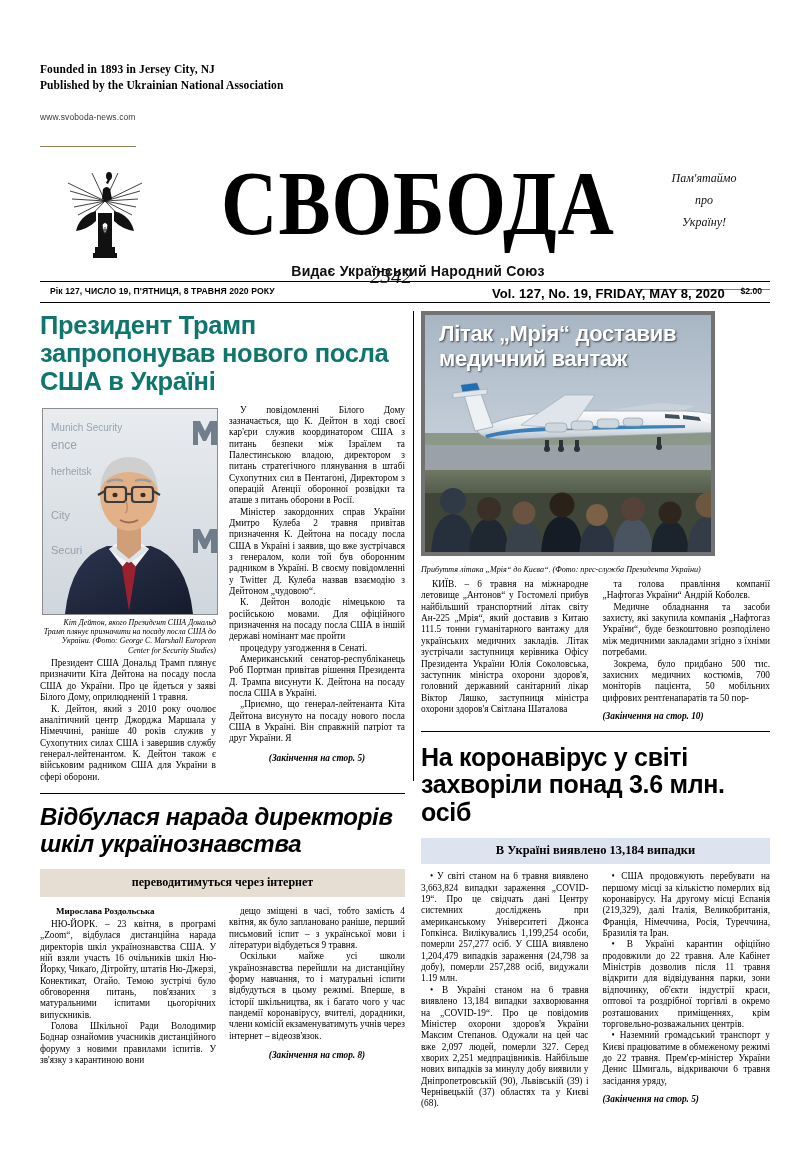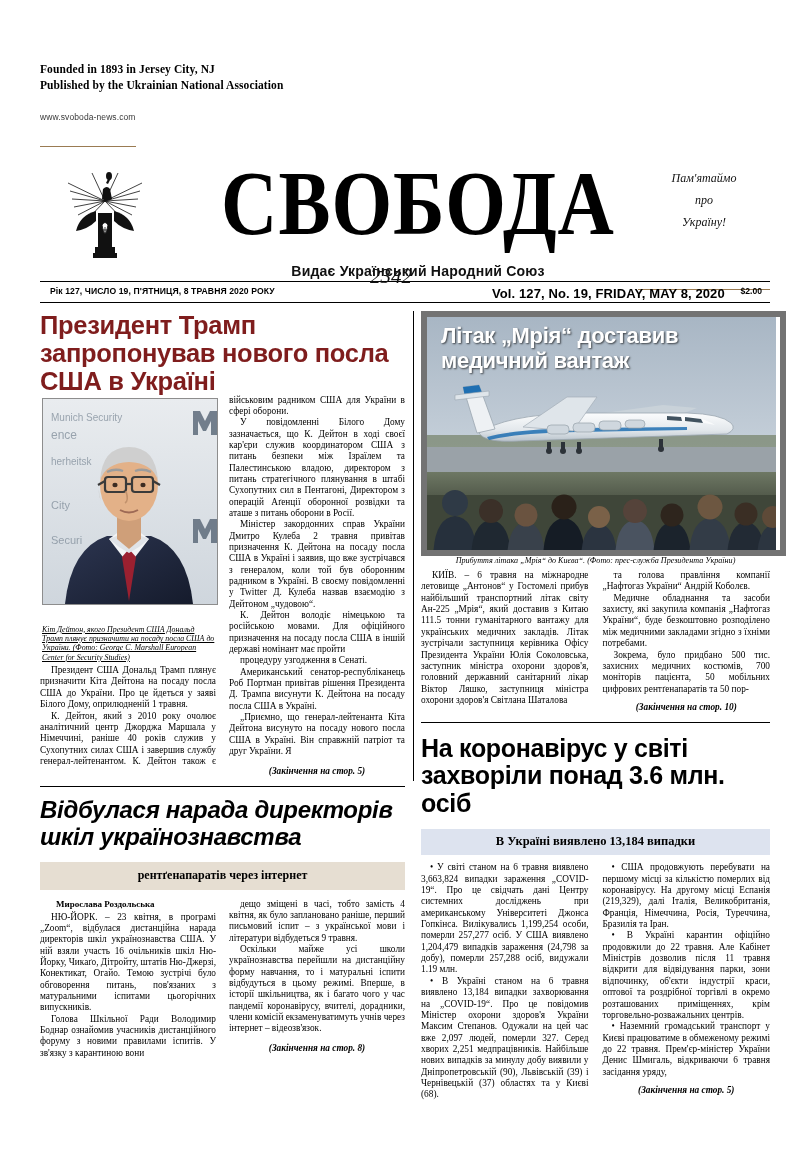--- a/index.html
+++ b/index.html
@@ -43,21 +43,21 @@
 
   
   .content{position:relative;margin-top:8px;}
   .colL{position:absolute;left:0;top:0;width:365px;}
   .colR{position:absolute;left:381px;top:0;width:349px;}
   .vrule{position:absolute;left:373px;top:0;width:0;height:470px;border-left:1px solid #000;}
 
   
   .hl-main{
     font-family:"Liberation Sans",sans-serif;font-weight:bold;font-size:25.5px;line-height:28px;
-    letter-spacing:-.3px;color:#7f1d1d;margin:0 0 0 0;
+    letter-spacing:-.3px;color:#0f766e;margin:0 0 10px 0;
   }
   .hl-italic{
     font-family:"Liberation Sans",sans-serif;font-weight:bold;font-style:italic;font-size:24px;line-height:27px;
     letter-spacing:-.3px;color:#000;margin:0 0 12px 0;
   }
   .hl-cov{
     font-family:"Liberation Sans",sans-serif;font-weight:bold;font-size:25px;line-height:27.5px;
     letter-spacing:-.3px;color:#000;margin:12px 0 12px 0;
   }
 
@@ -71,40 +71,40 @@
   p.bullet{
     margin:0;font-family:"Liberation Serif",serif;font-size:9.3px;line-height:11.35px;
     text-align:justify;text-indent:9px;
   }
   .jump{
     margin:8px 0 0 0;font-family:"Liberation Serif",serif;font-weight:bold;font-style:italic;
     font-size:9.3px;text-align:center;text-indent:0;
   }
   .jump-r{
     margin:7px 0 0 0;font-family:"Liberation Serif",serif;font-weight:bold;font-style:italic;
-    font-size:9.3px;text-align:center;text-indent:0;
+    font-size:9.3px;text-align:left;text-indent:0;
   }
   .byline{
     margin:0 0 3px 16px;font-family:"Liberation Serif",serif;font-weight:bold;font-size:9px;text-indent:0;
   }
 
   
   .photoL{float:right;width:174px;margin:3px 0 3px 9px;}
   .photo-frame{width:174px;height:205px;border:1px solid #8d8d8d;position:relative;overflow:hidden;background:#86efac;}
   .cap{
-    margin:20px 0 0 0;font-family:"Liberation Serif",serif;font-style:italic;font-size:7.9px;line-height:9.4px;
-    text-align:left;text-indent:0;text-decoration:underline;
+    margin:3px 0 0 0;font-family:"Liberation Serif",serif;font-style:italic;font-size:7.9px;line-height:9.4px;
+    text-align:right;text-indent:0;
   }
   .cap-c{
-    margin:0 0 5px 0;font-family:"Liberation Serif",serif;font-style:italic;font-size:8.1px;line-height:9.6px;
-    text-align:center;text-indent:0;
-  }
-
-  
-  .airphoto{position:relative;width:365px;height:245px;overflow:hidden;border:6px solid #737373;box-sizing:border-box;}
+    margin:9px 0 5px 0;font-family:"Liberation Serif",serif;font-style:italic;font-size:8.1px;line-height:9.6px;
+    text-align:left;text-indent:0;
+  }
+
+  
+  .airphoto{position:relative;width:294px;height:245px;overflow:hidden;border:4px solid #737373;box-sizing:border-box;}
   .air-hl{
     position:absolute;left:14px;top:6px;z-index:6;
     font-family:"Liberation Sans",sans-serif;font-weight:bold;font-size:22px;line-height:25px;
     color:#fff;letter-spacing:-.3px;text-shadow:1px 1px 2px rgba(0,0,0,.65);
   }
 
   
   .banner-blue{
     background:#dde3ef;text-align:center;padding:5px 0 6px 0;margin:0 0 7px 0;
     font-family:"Liberation Serif",serif;font-weight:bold;font-size:12.5px;
@@ -272,21 +272,21 @@
         <p class="bt">Американський сенатор-республіканець Роб Портман привітав рішення Президента Д. Трампа висунути К. Дейтона на посаду посла США в Україні.</p>
         <p class="bt">„Приємно, що генерал-лейтенанта Кіта Дейтона висунуто на посаду нового посла США в Україні. Він справжній патріот та друг України. Я</p>
         <p class="jump">(Закінчення на стор. 5)</p>
       </div>
 
       <div class="hrule"></div>
 
       <h2 class="hl-italic">Відбулася нарада директорів шкіл українознавства</h2>
 
       <div class="banner-tan">
-        <div>рентґенапаратів через інтернет</div>
+        <div>переводитимуться через інтернет</div>
       </div>
 
       <div class="cols2">
         <p class="byline">Мирослава Роздольська</p>
         <p class="bt">НЮ-ЙОРК. – 23 квітня, в програмі „Zoom“, відбулася дистанційна нарада директорів шкіл українознавства США. У ній взяли участь 16 очільників шкіл Ню-Йорку, Чикаґо, Дітройту, штатів Ню-Джерзі, Конектикат, Огайо. Темою зустрічі було обговорення питань, пов'язаних з матуральними іспитами цьогорічних випускників.</p>
         <p class="bt">Голова Шкільної Ради Володимир Боднар ознайомив учасників дистанційного форуму з новими правилами іспитів. У зв'язку з карантиною вони</p>
         <p class="bt">дещо зміщені в часі, тобто замість 4 квітня, як було заплановано раніше, перший письмовий іспит – з української мови і літератури відбудеться 9 травня.</p>
         <p class="bt">Оскільки майже усі школи українознавства перейшли на дистанційну форму навчання, то і матуральні іспити відбудуться в цьому режимі. Вперше, в історії шкільництва, як і багато чого у час пандемії коронавірусу, вчителі, дорадники, члени комісій екзаменуватимуть учнів через інтернет – відеозв'язок.</p>
         <p class="jump">(Закінчення на стор. 8)</p>
       </div>

